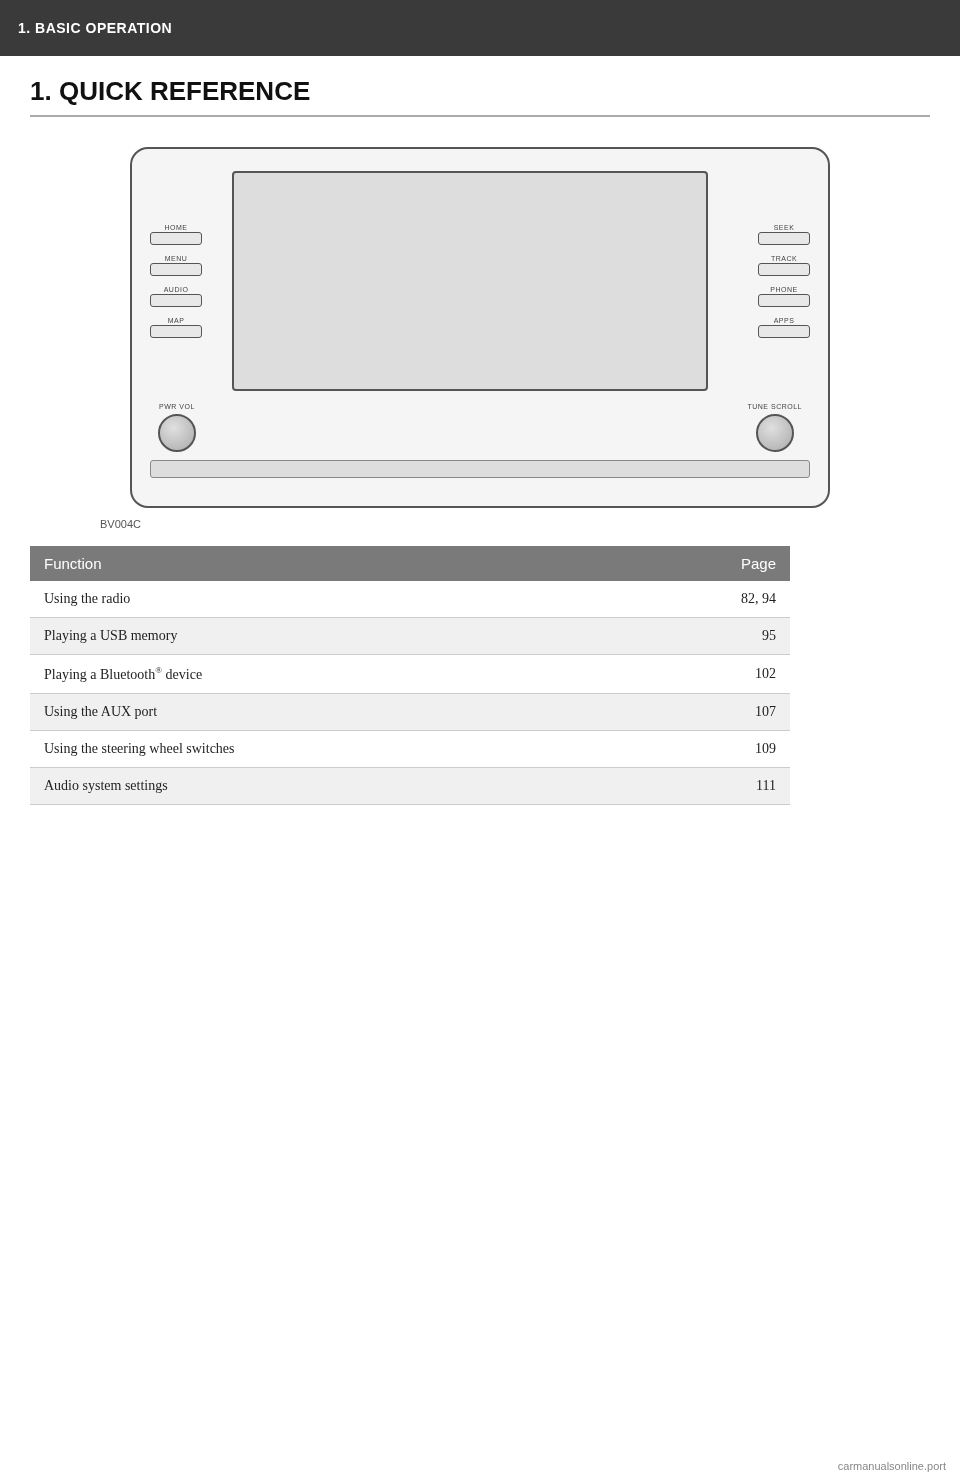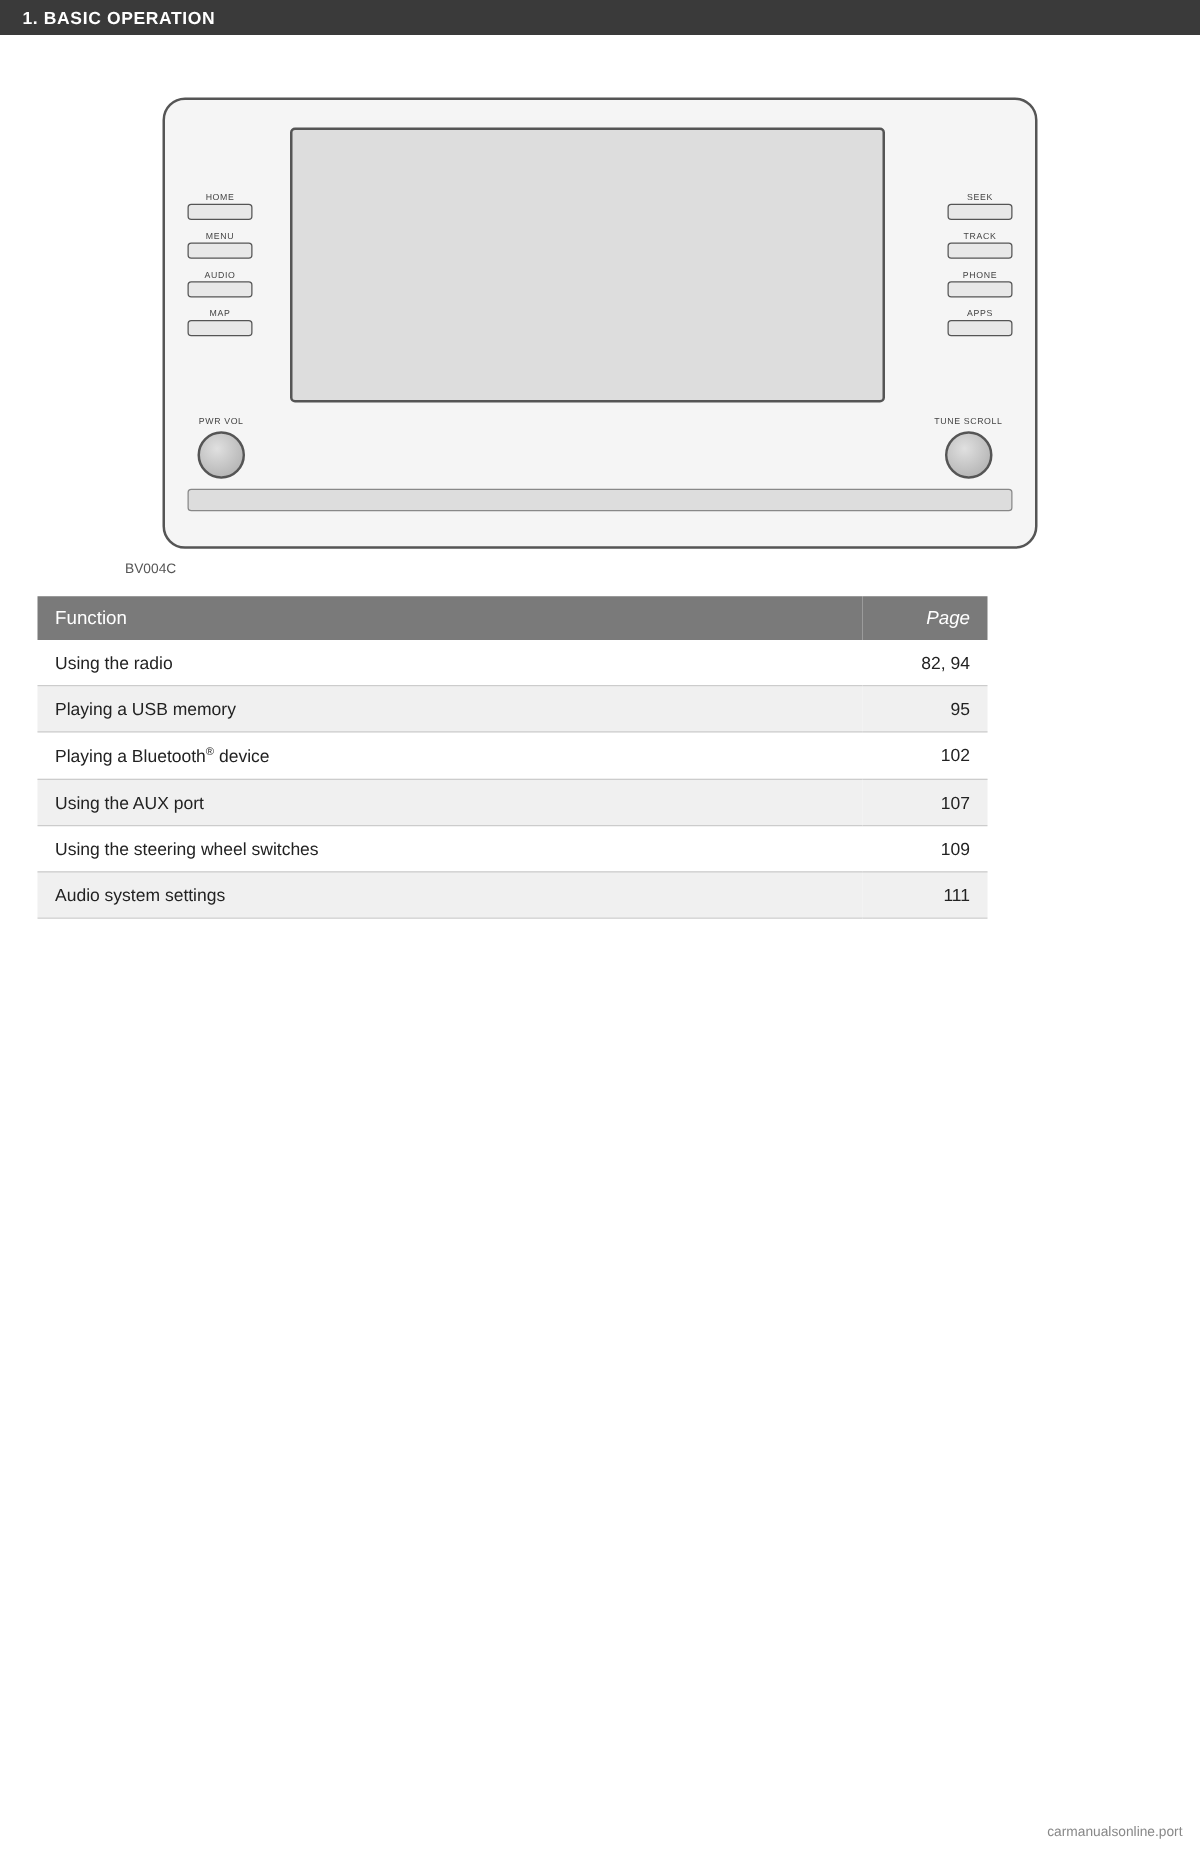--- a/index.html
+++ b/index.html
@@ -9,21 +9,21 @@
       background: #ffffff;
       font-family: Arial, Helvetica, sans-serif;
       font-size: 15px;
       color: #222;
     }
 
     
     .top-bar {
       background: #3a3a3a;
       color: #ffffff;
-      padding: 6px 18px;
+      padding: 20px 18px;
       font-size: 14px;
       font-weight: bold;
       letter-spacing: 0.5px;
     }
 
     
     .main-content {
       padding: 20px 30px 30px 30px;
     }
 
@@ -172,25 +172,25 @@
       color: #fff;
       padding: 9px 14px;
       font-size: 15px;
       font-weight: normal;
       text-align: left;
     }
 
     .ref-table thead tr th.page-col {
       text-align: right;
       width: 100px;
-      font-style: italic;
     }
 
     .ref-table tbody tr {
       border-bottom: 1px solid #ccc;
+      font-family: Liberation Serif, serif;
     }
 
     .ref-table tbody tr:nth-child(even) {
       background: #f0f0f0;
     }
 
     .ref-table tbody tr:nth-child(odd) {
       background: #ffffff;
     }
 
@@ -221,20 +221,21 @@
   </style>
 </head>
 <body>
 
 <div class="top-bar">
   <span>1. BASIC OPERATION</span>
 </div>
 
 <div class="main-content">
 
+  <div class="page-title">1. QUICK REFERENCE</div>
 
   <div class="diagram-container">
     <div class="device-frame">
 
       <div class="device-inner">
 
         <div class="btn-panel">
           <div class="btn-group">
             <div class="btn-label">HOME</div>
             <div class="hw-btn"></div>

